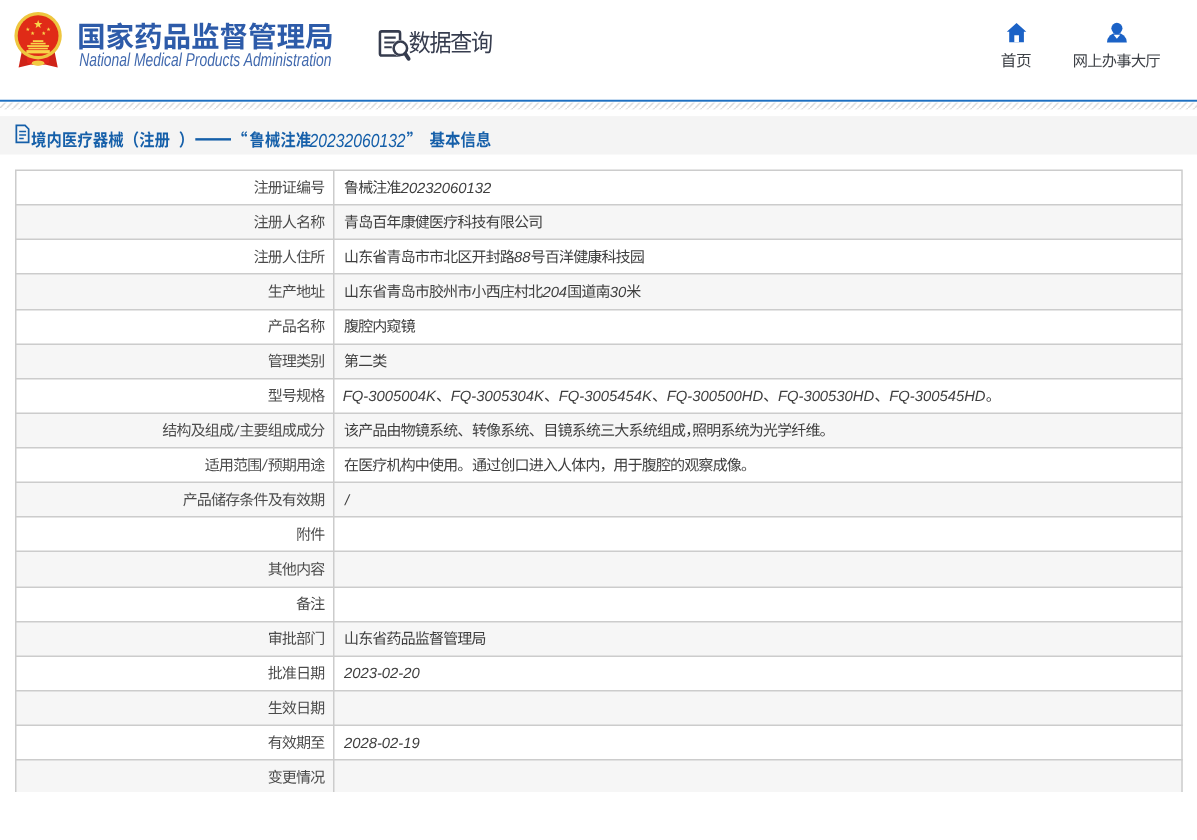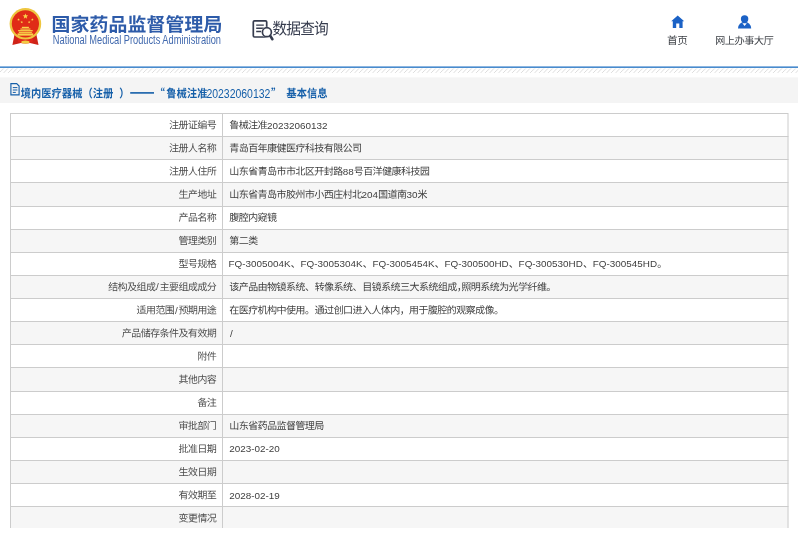--- a/index.html
+++ b/index.html
@@ -1,15 +1,15 @@
 <!DOCTYPE html>
 <html><head><meta charset="utf-8"><title>NMPA</title>
 <style>
 html,body{margin:0;padding:0;background:#fff;}
-#pg{position:relative;width:798px;height:528px;overflow:hidden;}
+#pg{position:relative;width:798px;height:528px;overflow:hidden;font-style:italic;}
 svg{display:block;}
 </style></head>
 <body>
 <div id="pg">
     <svg width="798" height="560" viewBox="0 0 798 560">
       <defs>
         <pattern id="hatch" width="4.5" height="4.5" patternUnits="userSpaceOnUse">
           <path d="M-0.5 5 L5 -0.5" stroke="#d8d8d8" stroke-width="0.9" fill="none"></path>
         </pattern>
         <path id="g0" d="M238 227V129H759V227H688L740 256C724 281 692 318 665 346H720V447H550V542H742V646H248V542H439V447H275V346H439V227ZM582 314C605 288 633 254 650 227H550V346H644ZM76 810V-88H198V-39H793V-88H921V810ZM198 72V700H793V72Z"></path>

